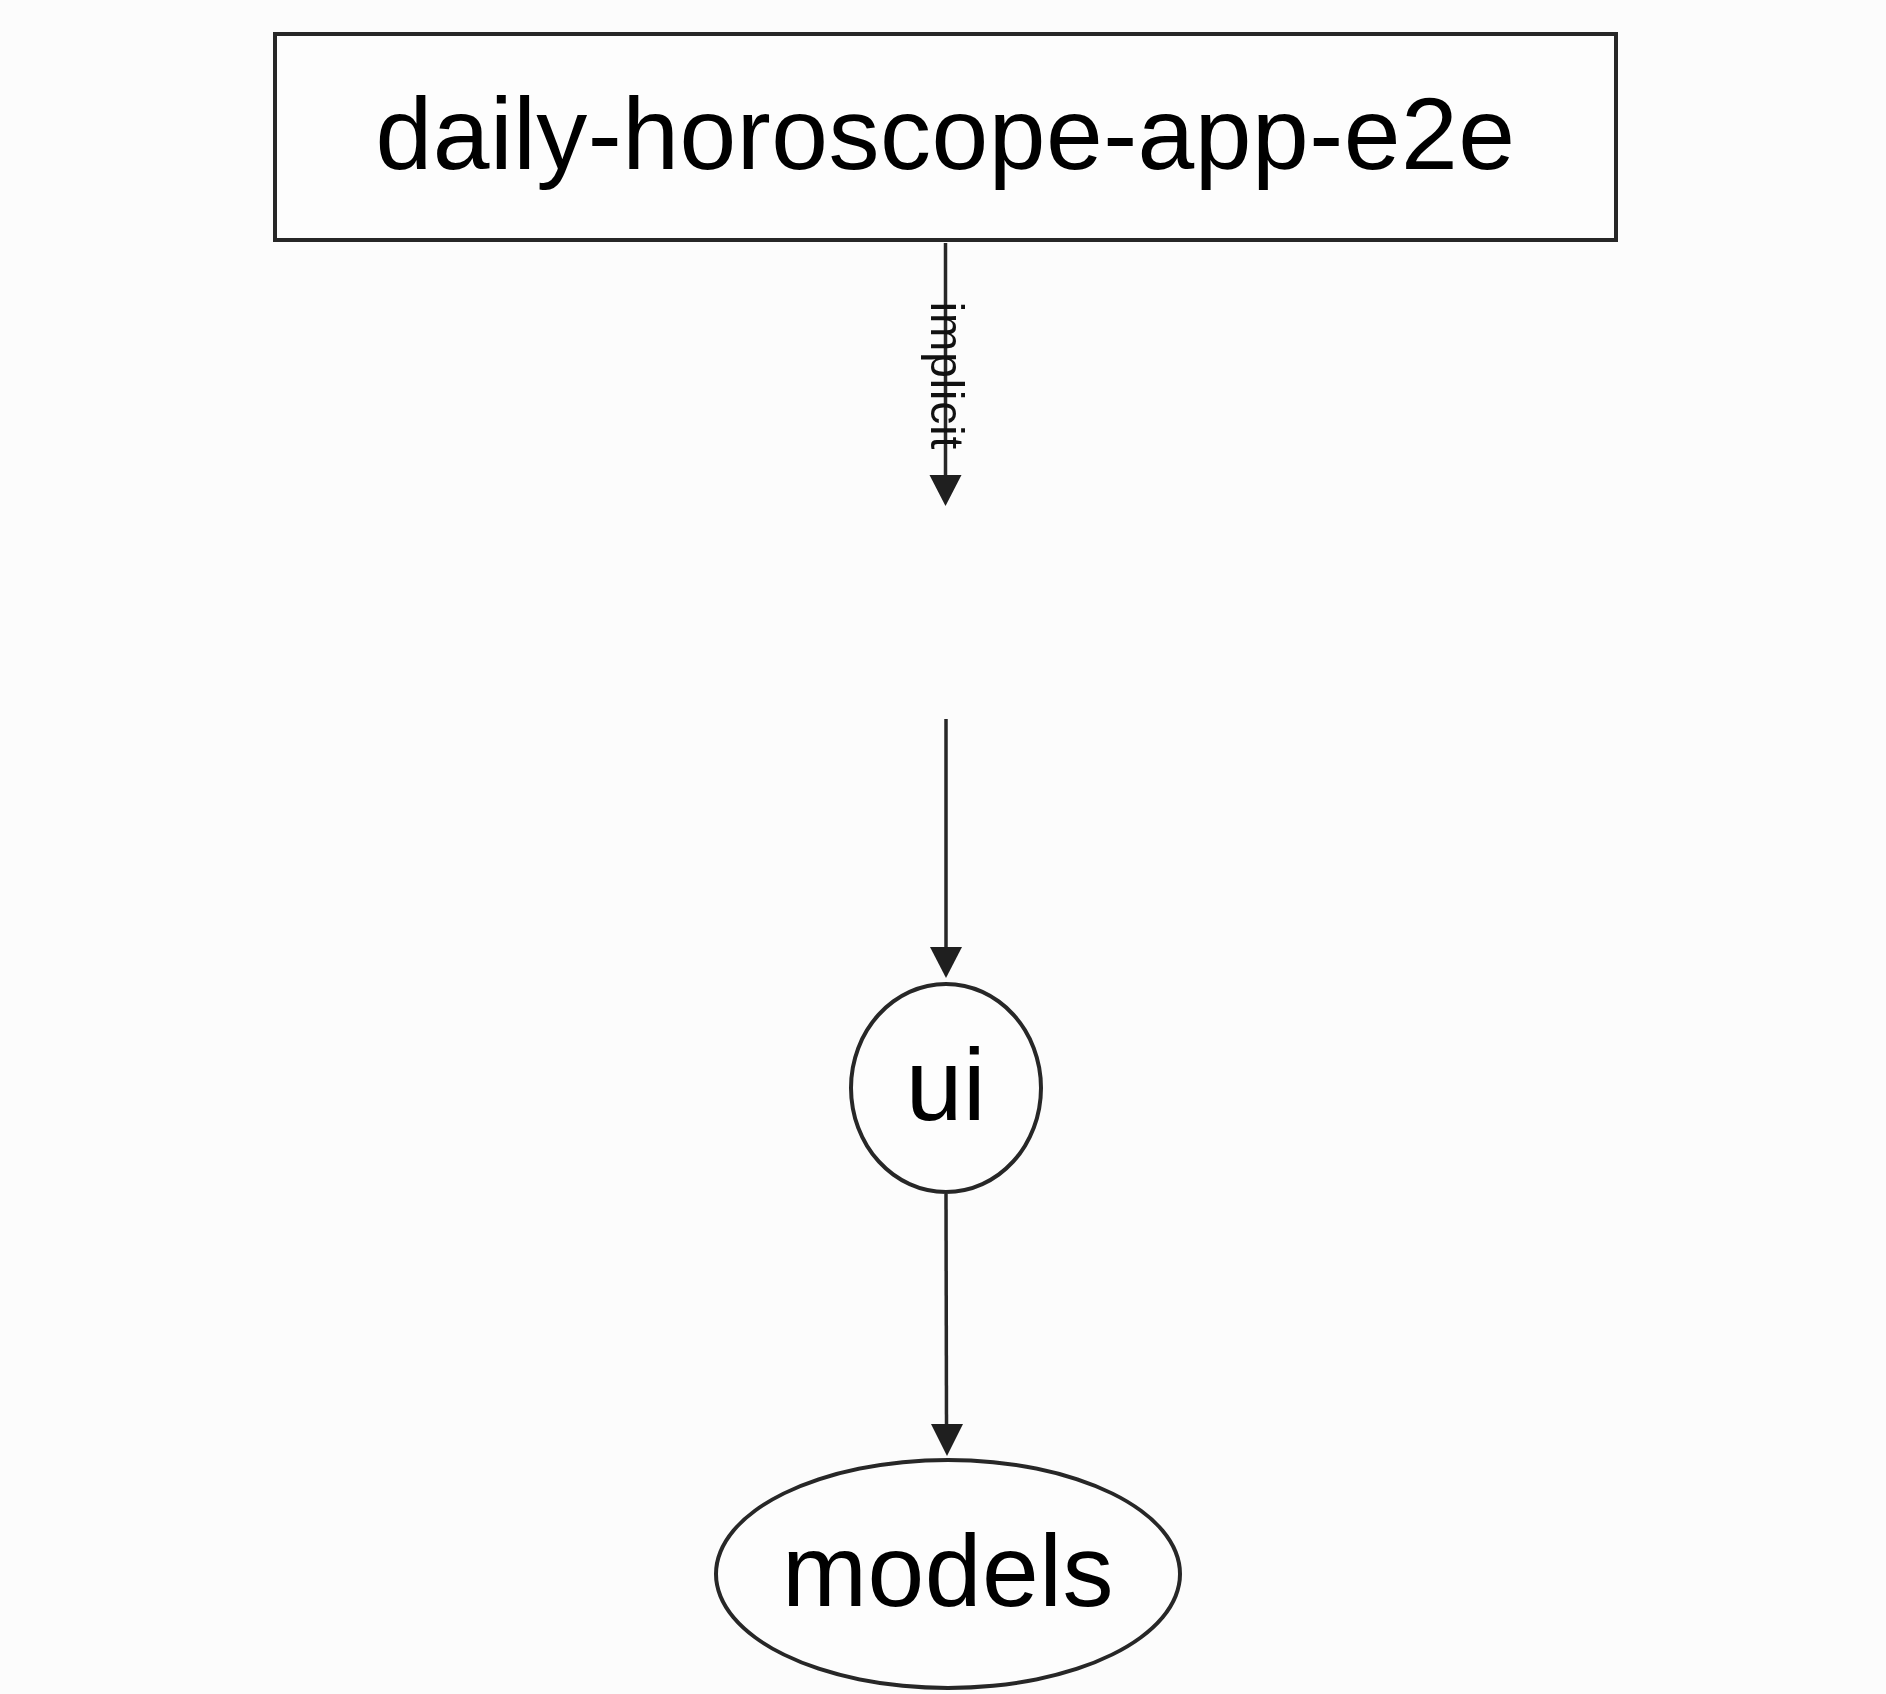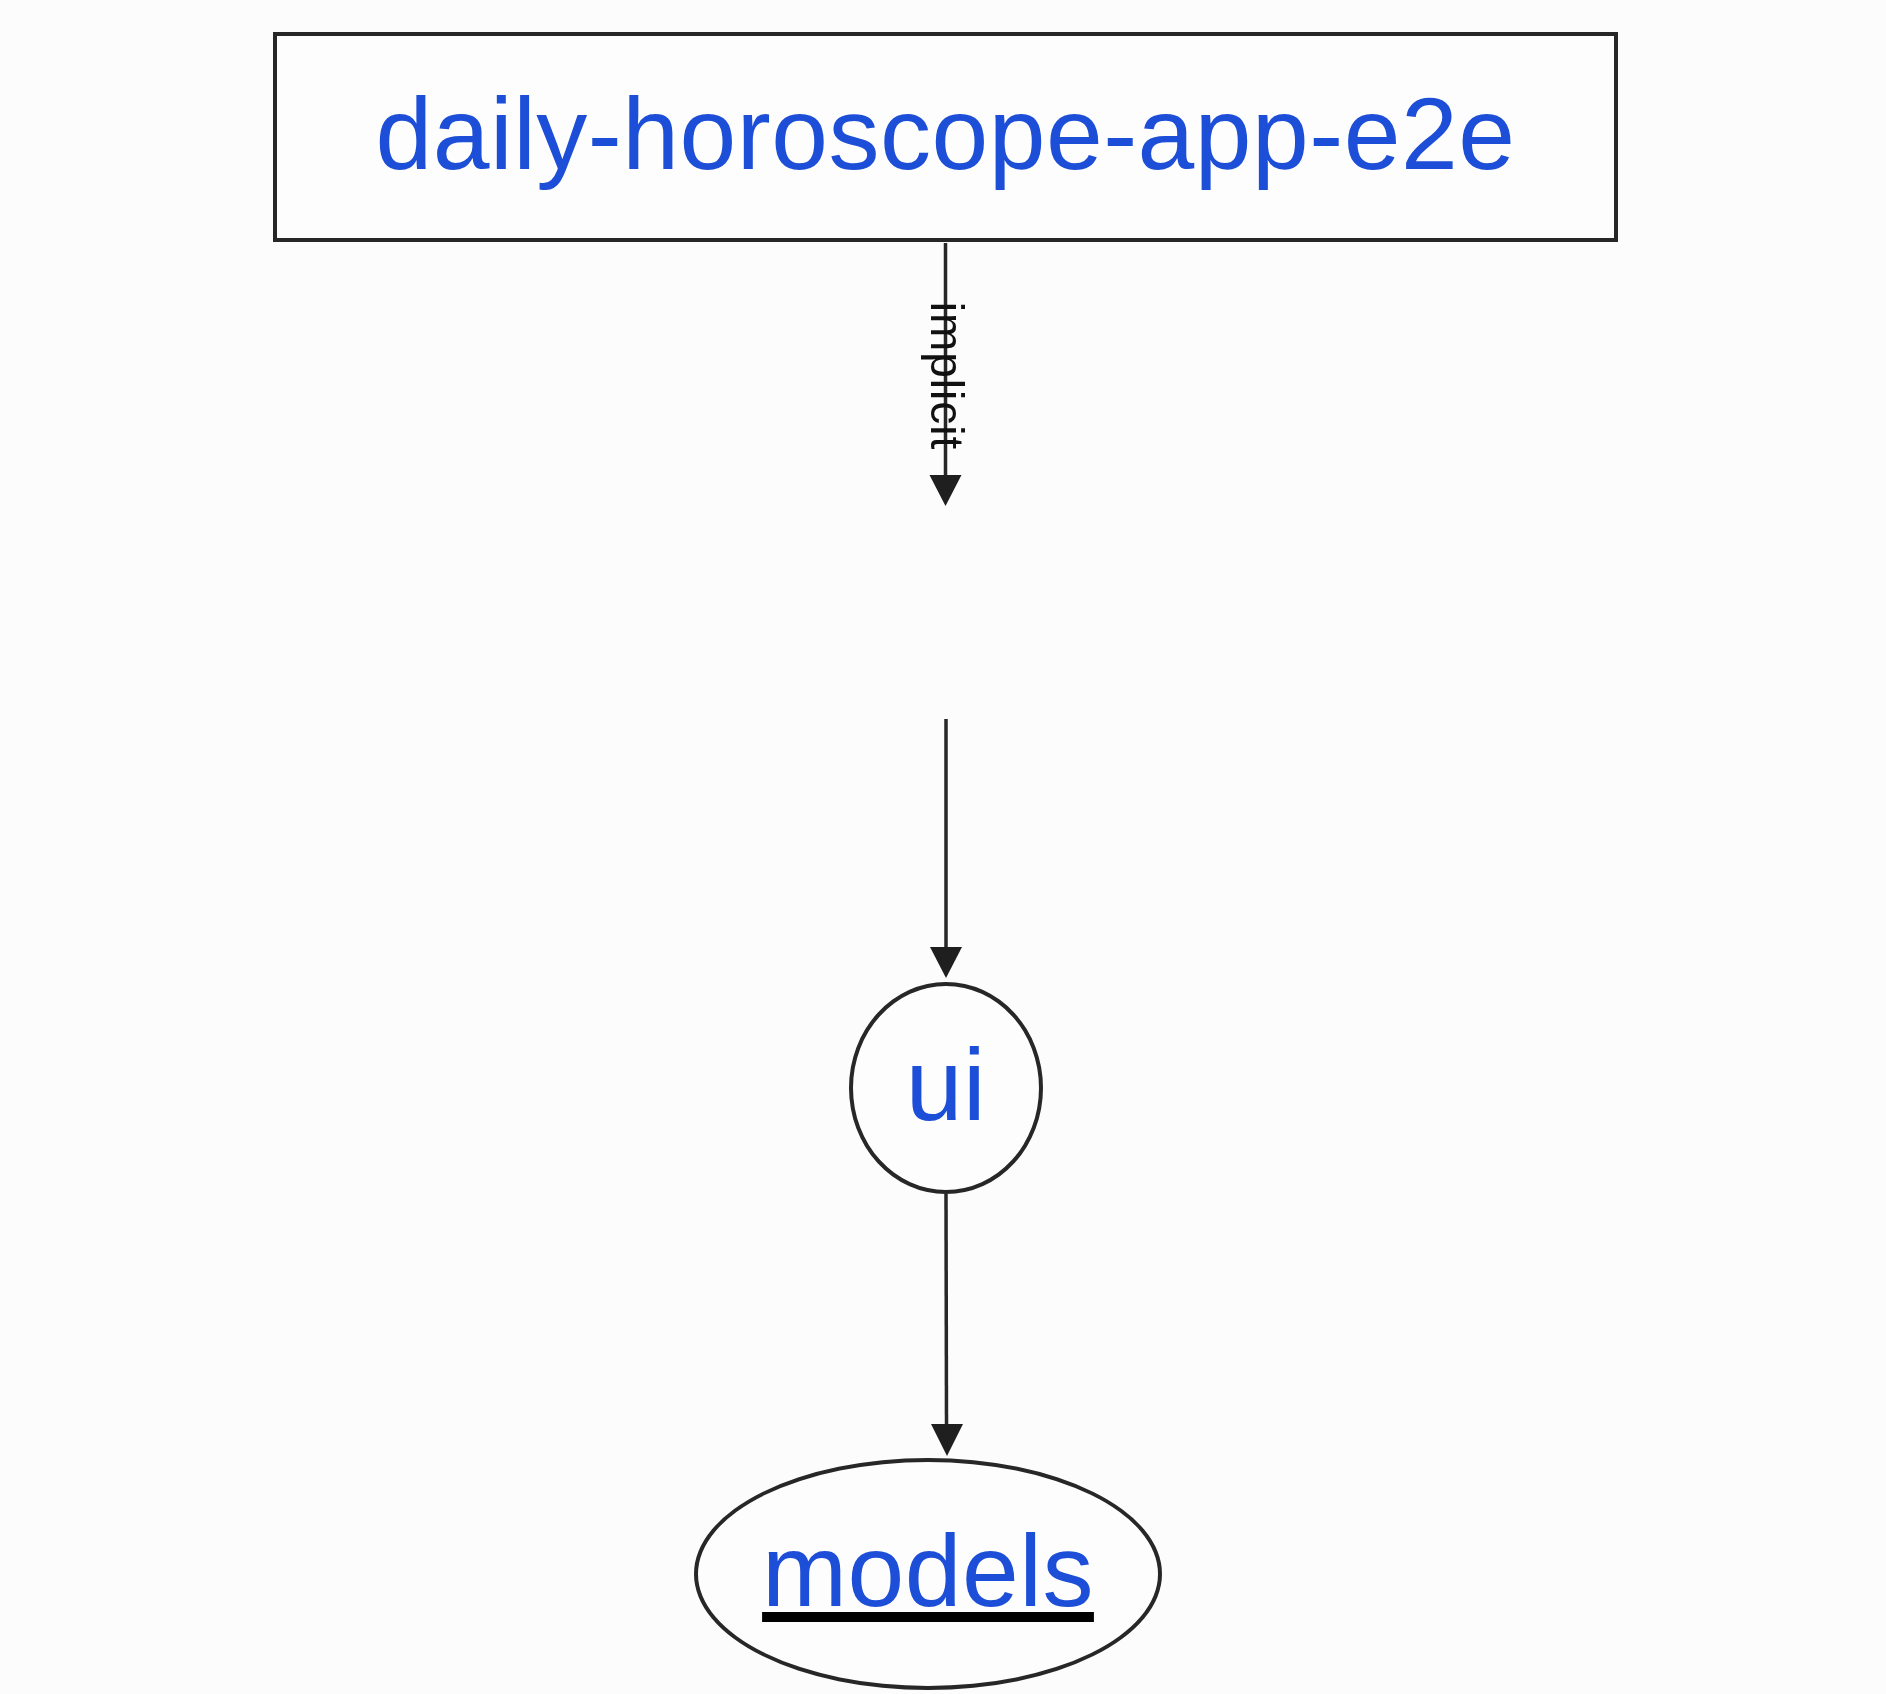--- a/index.html
+++ b/index.html
@@ -29,21 +29,21 @@
     justify-content: center;
     background: #fdfdfd;
     border: 4px solid #272727;
     box-sizing: border-box;
   }
   .node.ellipse {
     border-radius: 50%;
   }
   .node-label {
     font-size: 102px;
-    color: #1d4ed8;
+    color: #000000;
     white-space: nowrap;
     letter-spacing: 0.5px;
     line-height: 1;
     padding-bottom: 6px;
   }
   .edge-label {
     position: absolute;
     left: 947px;
     top: 376px;
     transform: translate(-50%, -50%) rotate(90deg);
@@ -80,17 +80,17 @@
 
   <div class="node" style="left:273px; top:32px; width:1345px; height:210px;">
     <span class="node-label">daily-horoscope-app-e2e</span>
   </div>
 
 
   <div class="node ellipse" style="left:849px; top:982px; width:194px; height:212px;">
     <span class="node-label">ui</span>
   </div>
 
-  <div class="node ellipse" style="left:694px; top:1458px; width:468px; height:232px;text-decoration:underline;">
+  <div class="node ellipse" style="left:714px; top:1458px; width:468px; height:232px;">
     <span class="node-label">models</span>
   </div>
 
 </div>
 
 </body></html>

